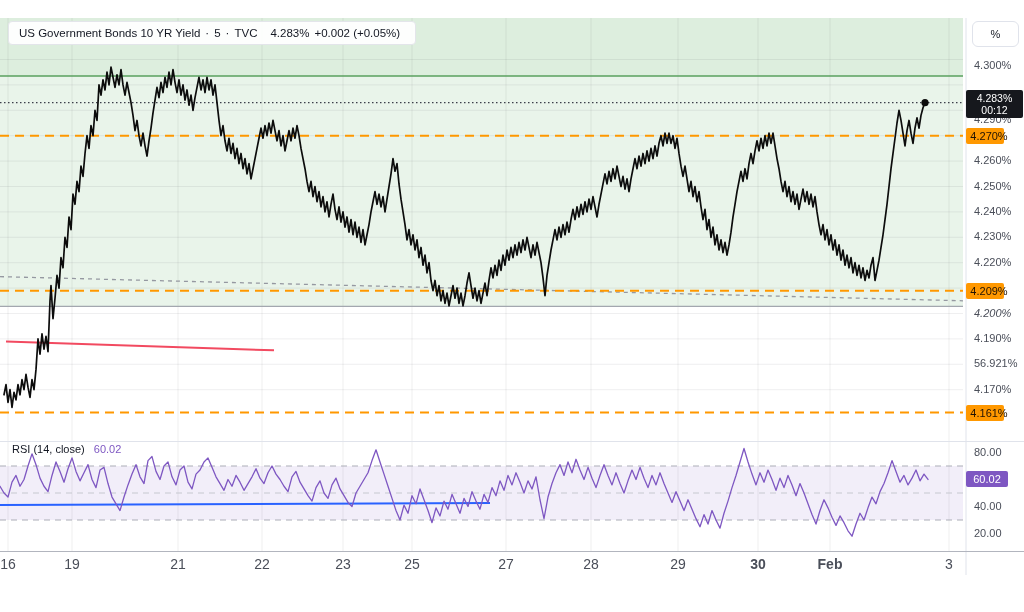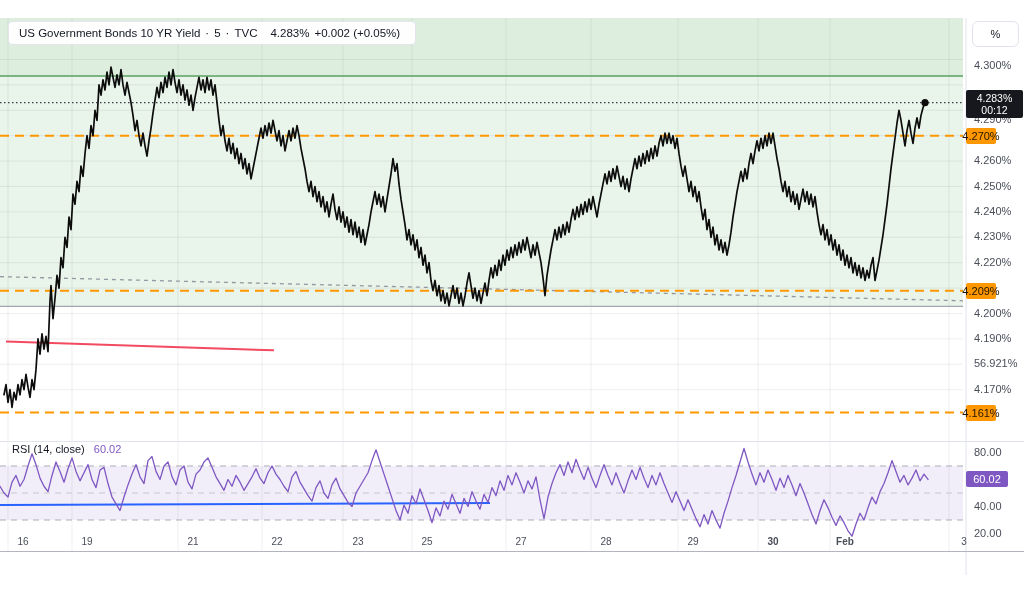--- a/index.html
+++ b/index.html
@@ -8,26 +8,26 @@
   .attr{position:absolute;left:8px;top:4px;font-size:11px;color:#1e222d;z-index:6;}
   svg.chart{position:absolute;left:0;top:0;z-index:1;}
   .legend{position:absolute;left:8px;top:21px;height:22px;display:flex;align-items:center;
           padding:0 10px;background:rgba(255,255,255,.93);border:1px solid #e3e5ea;border-radius:4px;
           font-size:11.5px;color:#131722;z-index:5;white-space:nowrap;}
   .legend span{margin-right:5px;}
   .legend .vals{margin-left:8px;}
   .rsi-leg{position:absolute;left:12px;top:443px;font-size:11px;color:#131722;z-index:5;white-space:nowrap;}
   .rsi-leg .v{color:#7e57c2;margin-left:6px;}
   .axis-label{position:absolute;left:974px;font-size:11px;color:#4a4e59;z-index:3;}
-  .time-label{position:absolute;top:536px;font-size:10px;color:#4a4e59;transform:translateX(-50%);z-index:3;margin-left:15px;}
+  .time-label{position:absolute;top:556px;font-size:14px;color:#4a4e59;transform:translateX(-50%);z-index:3;}
   .badge{position:absolute;left:966px;z-index:4;font-size:11px;display:flex;align-items:center;
          justify-content:center;border-radius:2px;}
   .badge.black{width:57px;background:#16181d;color:#fff;flex-direction:column;line-height:12px;
                font-size:10.5px;padding:2px 0;}
-  .badge.orange{width:30px;height:16px;background:#ff9800;color:#221303;}
+  .badge.orange{width:30px;height:16px;background:#ff9800;color:#221303;padding-left:8px;}
   .badge.purple{width:42px;height:16px;background:#7e57c2;color:#fff;}
   .unit-btn{position:absolute;left:972px;top:21px;width:45px;height:24px;border:1px solid #e0e3eb;
             border-radius:6px;background:#fff;display:flex;align-items:center;justify-content:center;
             font-size:11px;color:#131722;z-index:4;cursor:pointer;}
   .footer{position:absolute;left:14px;top:582px;display:flex;align-items:center;gap:7px;z-index:5;}
   .footer .brand{font-size:17.5px;font-weight:bold;color:#131722;letter-spacing:.2px;}
 </style>
 </head>
 <body>
 
@@ -111,21 +111,21 @@
   <div class="badge purple" id="rsiBadge" style="top: 471.473px;">60.02</div>
 
   <div id="priceAxis">
       <div class="axis-label" style="top: 59px; text-align: center;">4.300%</div>
       <div class="axis-label" style="top: 77.9px; margin-top: 35px;">4.290%</div>
       <div class="axis-label" style="top: 154.1px;">4.260%</div>
       <div class="axis-label" style="top: 179.5px;">4.250%</div>
       <div class="axis-label" style="top: 204.9px;">4.240%</div>
       <div class="axis-label" style="top: 230.3px;">4.230%</div>
       <div class="axis-label" style="top: 255.7px;">4.220%</div>
-      <div class="axis-label" style="top: 306.5px;">4.200%</div>
+      <div class="axis-label" style="top: 306.5px; font-style: italic;">4.200%</div>
       <div class="axis-label" style="top: 331.9px;">4.190%</div>
       <div class="axis-label" style="top: 357.3px;">56.921%</div>
       <div class="axis-label" style="top: 382.7px;">4.170%</div>
     </div>
   <div id="rsiAxis">
       <div class="axis-label" style="top: 445.5px;">80.00</div>
       <div class="axis-label" style="top: 499.5px;">40.00</div>
       <div class="axis-label" style="top: 526.5px;">20.00</div>
     </div>
   <div id="timeAxis">

